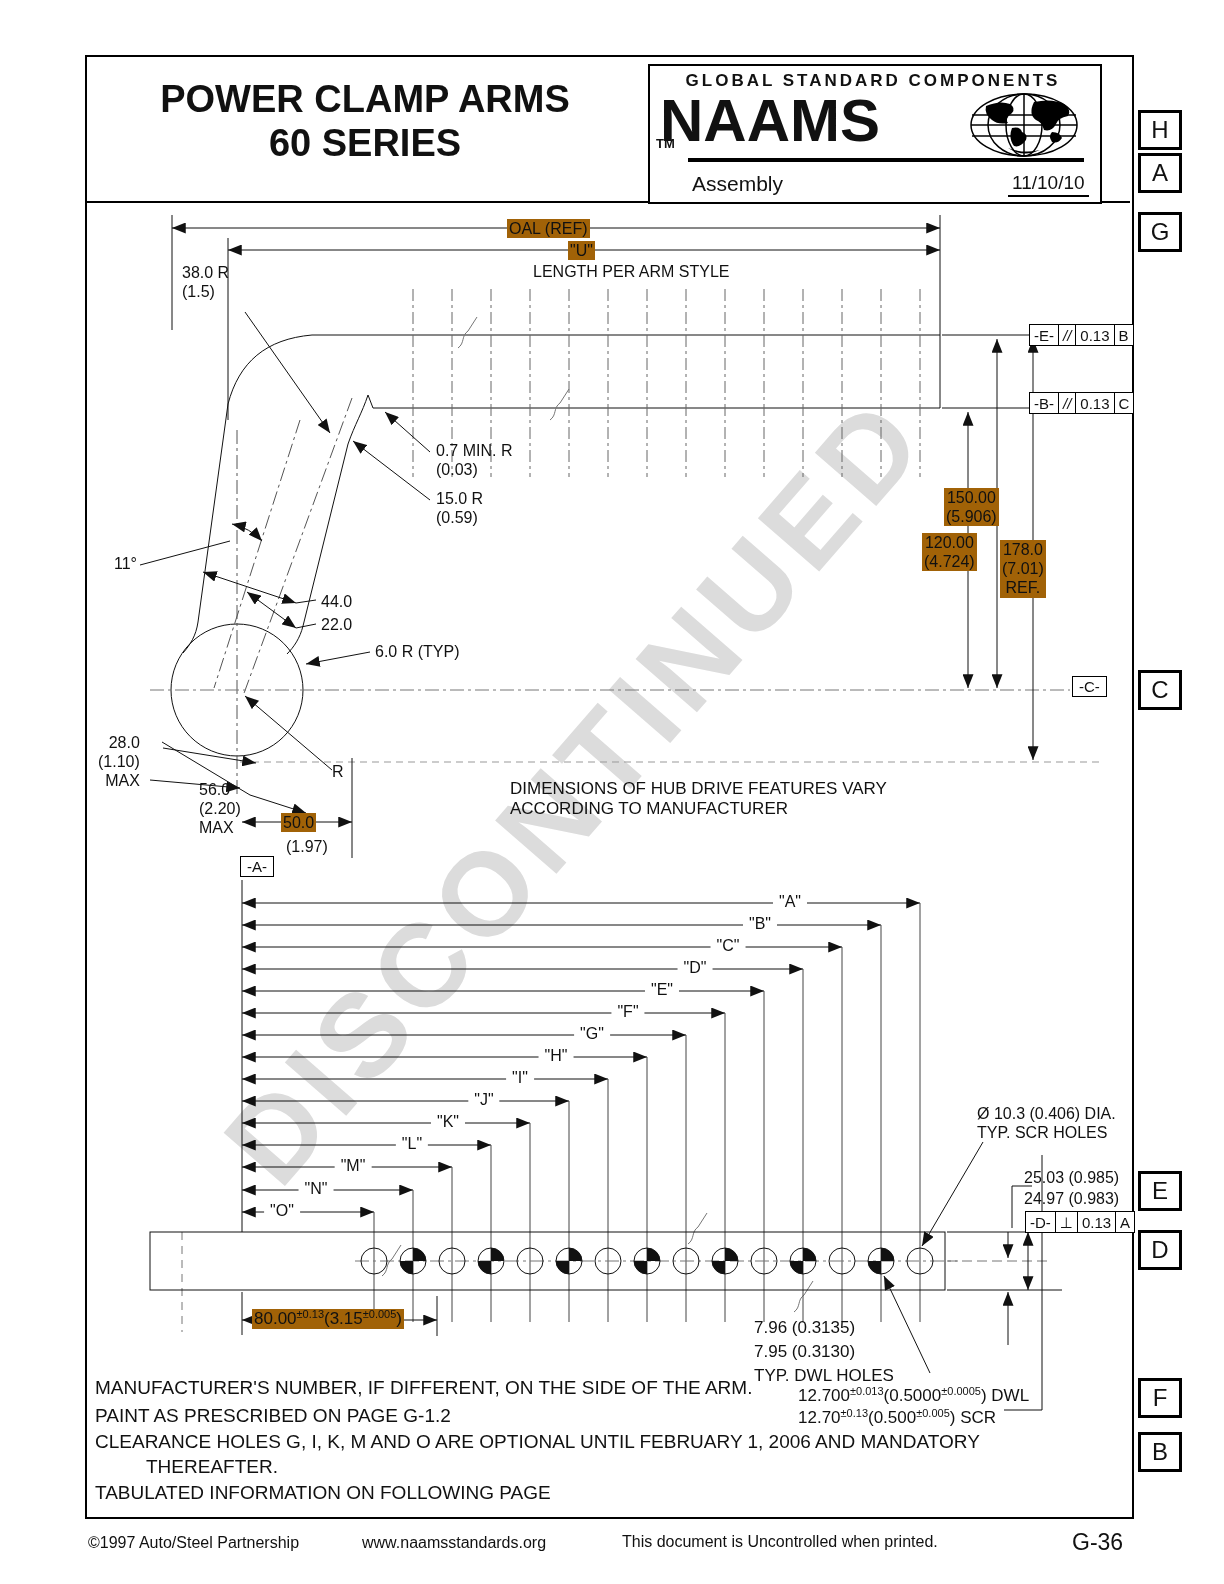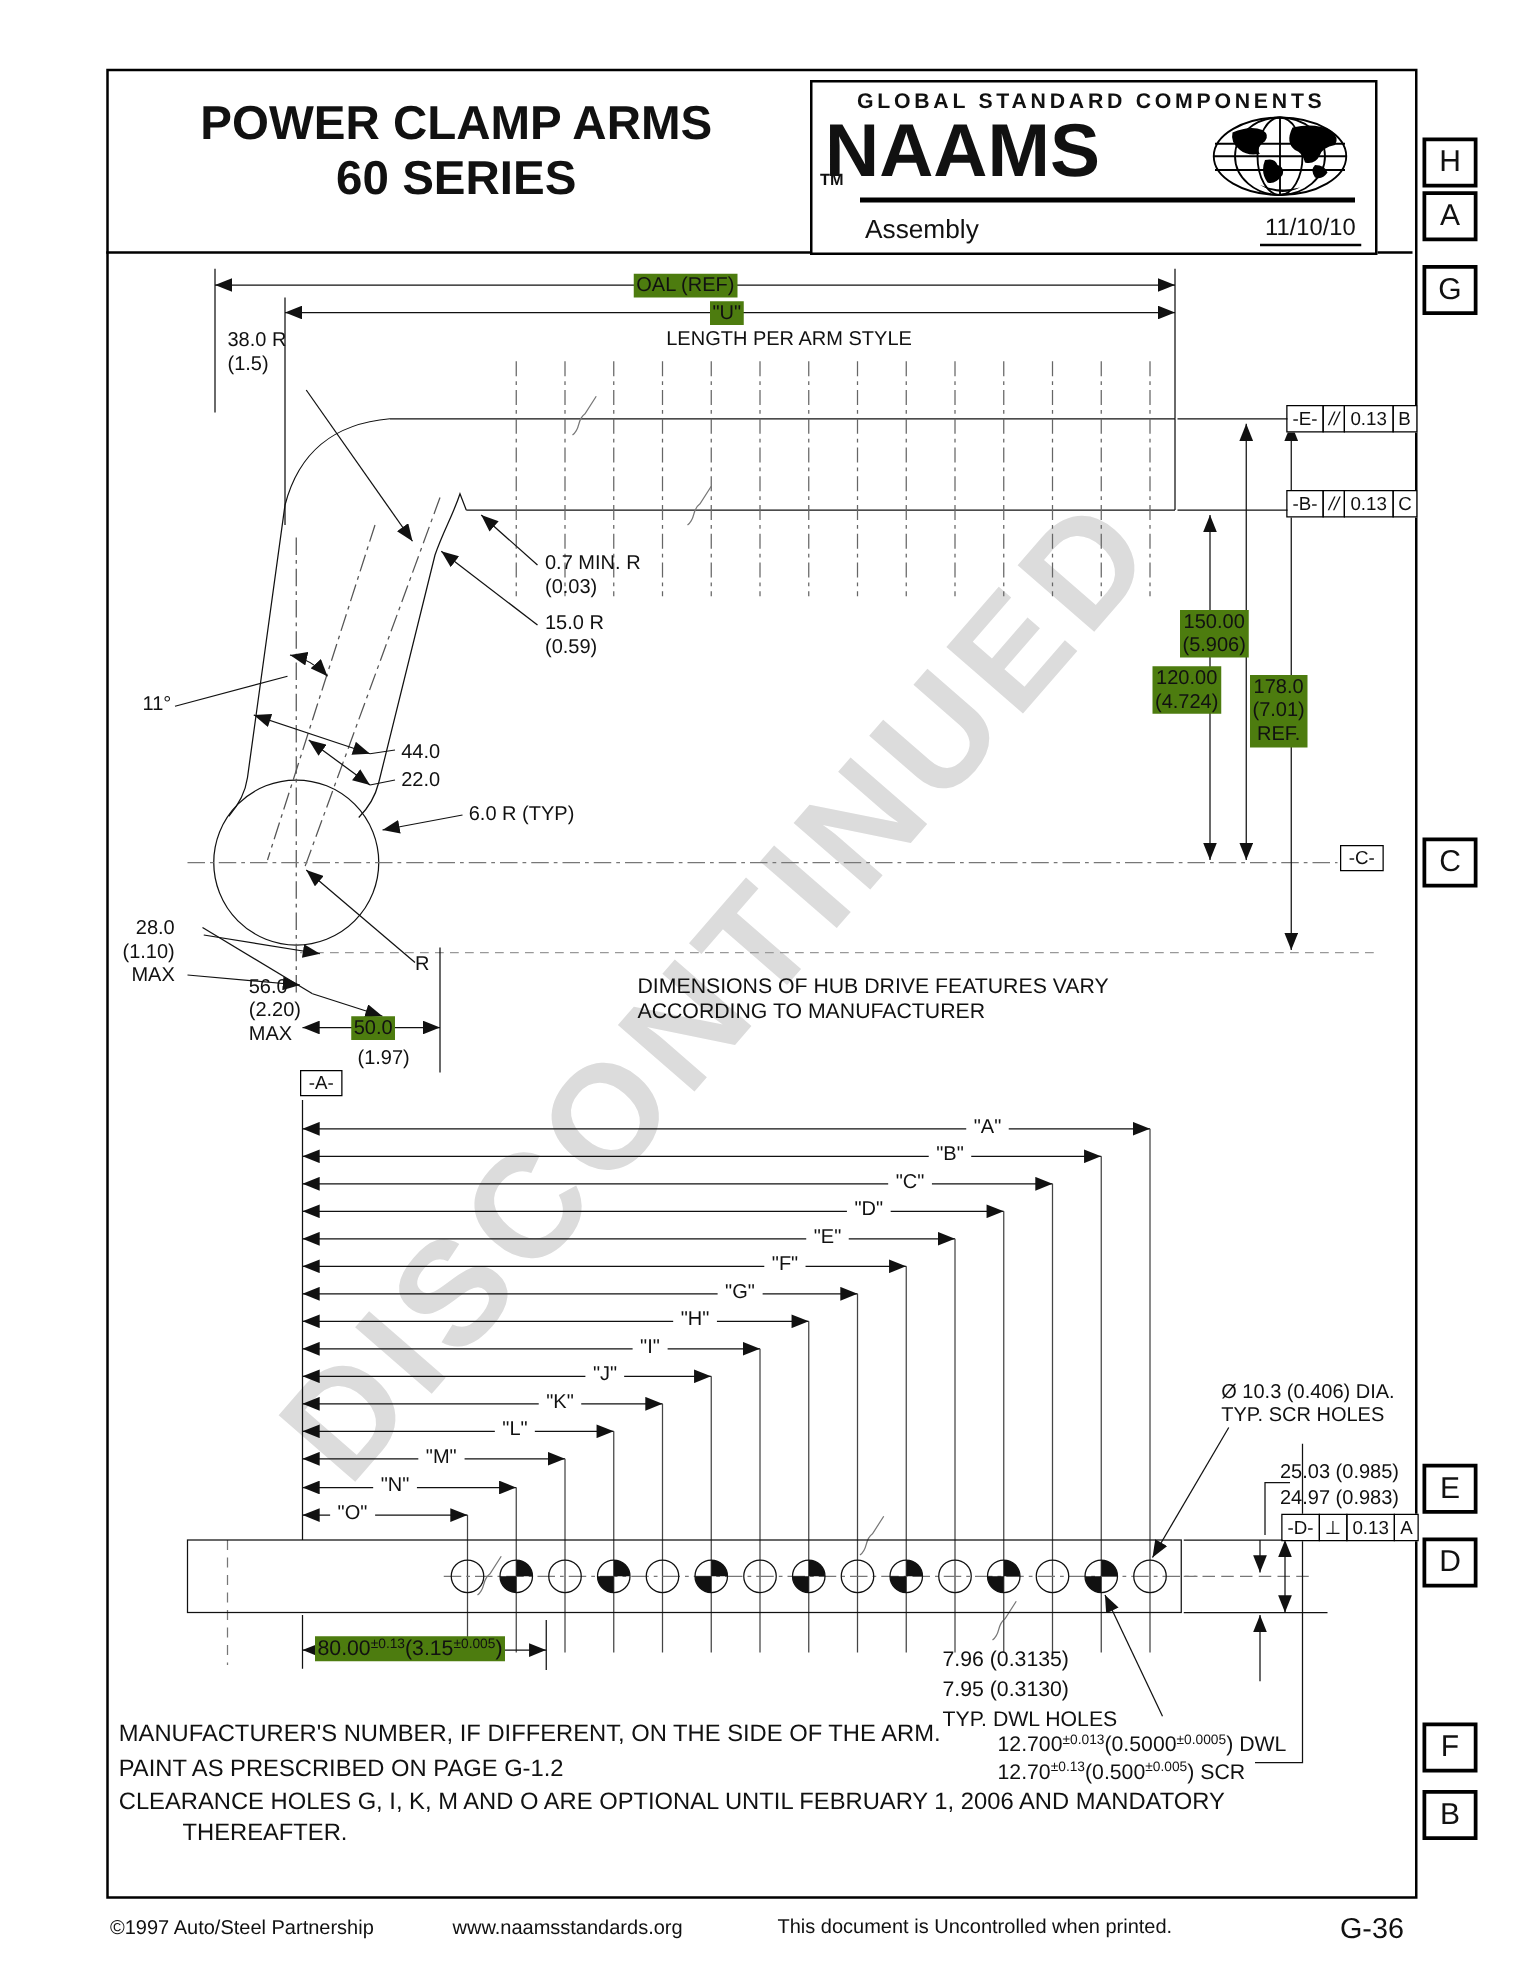--- a/index.html
+++ b/index.html
@@ -20,21 +20,21 @@
   .brandline{position:absolute;left:688px;top:158px;width:396px;height:4px;background:#000;}
   .assembly{position:absolute;left:692px;top:172px;font-size:21px;}
   .date{position:absolute;left:1008px;top:172px;font-size:19px;border-bottom:2px solid #000;padding:0 4px 1px 4px;}
   
   .wm{position:absolute;left:575px;top:790px;width:1400px;text-align:center;
       transform:translate(-50%,-50%) rotate(-49deg);font-size:118px;font-weight:bold;
       letter-spacing:8px;color:#dcdcdc;}
   
   svg.draw{position:absolute;left:0;top:0;}
   
-  .lb{position:absolute;font-size:16px;line-height:1.2;background:#4d7c0f;padding:0 2px;white-space:nowrap;}
+  .lb{position:absolute;font-size:16px;line-height:1.2;background:#a16207;padding:0 2px;white-space:nowrap;}
   .nobg{background:transparent;}
   .ctr{text-align:center;}
   .ll{position:absolute;transform:translate(-50%,-55%);background:#fff;padding:0 6px;font-size:16px;white-space:nowrap;}
   .sup{font-size:11px;position:relative;top:-6px;}
   .big{font-size:17px;}
   
   .fcf{position:absolute;display:flex;background:#fff;font-size:15px;line-height:1;}
   .fcf span{border:1px solid #000;height:20px;display:flex;align-items:center;justify-content:center;padding:0 4px;margin-left:-1px;}
   .datum{position:absolute;border:1px solid #000;background:#fff;font-size:15px;padding:2px 6px;line-height:1;}
   
@@ -363,19 +363,20 @@
   <div class="ztab" style="top:670px;">C</div>
   <div class="ztab" style="top:1171px;">E</div>
   <div class="ztab" style="top:1230px;">D</div>
   <div class="ztab" style="top:1378px;">F</div>
   <div class="ztab" style="top:1432px;">B</div>
 
   <div class="note" style="top:1377px;">MANUFACTURER'S NUMBER, IF DIFFERENT, ON THE SIDE OF THE ARM.</div>
   <div class="note" style="top:1405px;">PAINT AS PRESCRIBED ON PAGE G-1.2</div>
   <div class="note" style="top:1431px;">CLEARANCE HOLES G, I, K, M AND O ARE OPTIONAL UNTIL FEBRUARY 1, 2006 AND MANDATORY</div>
   <div class="note" style="top:1456px;left:146px;">THEREAFTER.</div>
+  <div class="note" style="top:1482px;">TABULATED INFORMATION ON FOLLOWING PAGE</div>
 
   <div class="foot" style="left:88px;top:1534px;">©1997  Auto/Steel  Partnership</div>
   <div class="foot" style="left:362px;top:1534px;">www.naamsstandards.org</div>
   <div class="foot" style="left:622px;top:1533px;">This  document  is  Uncontrolled  when  printed.</div>
   <div class="foot" style="left:1072px;top:1529px;font-size:23px;">G-36</div>
 
 </div>
 
 </body></html>

